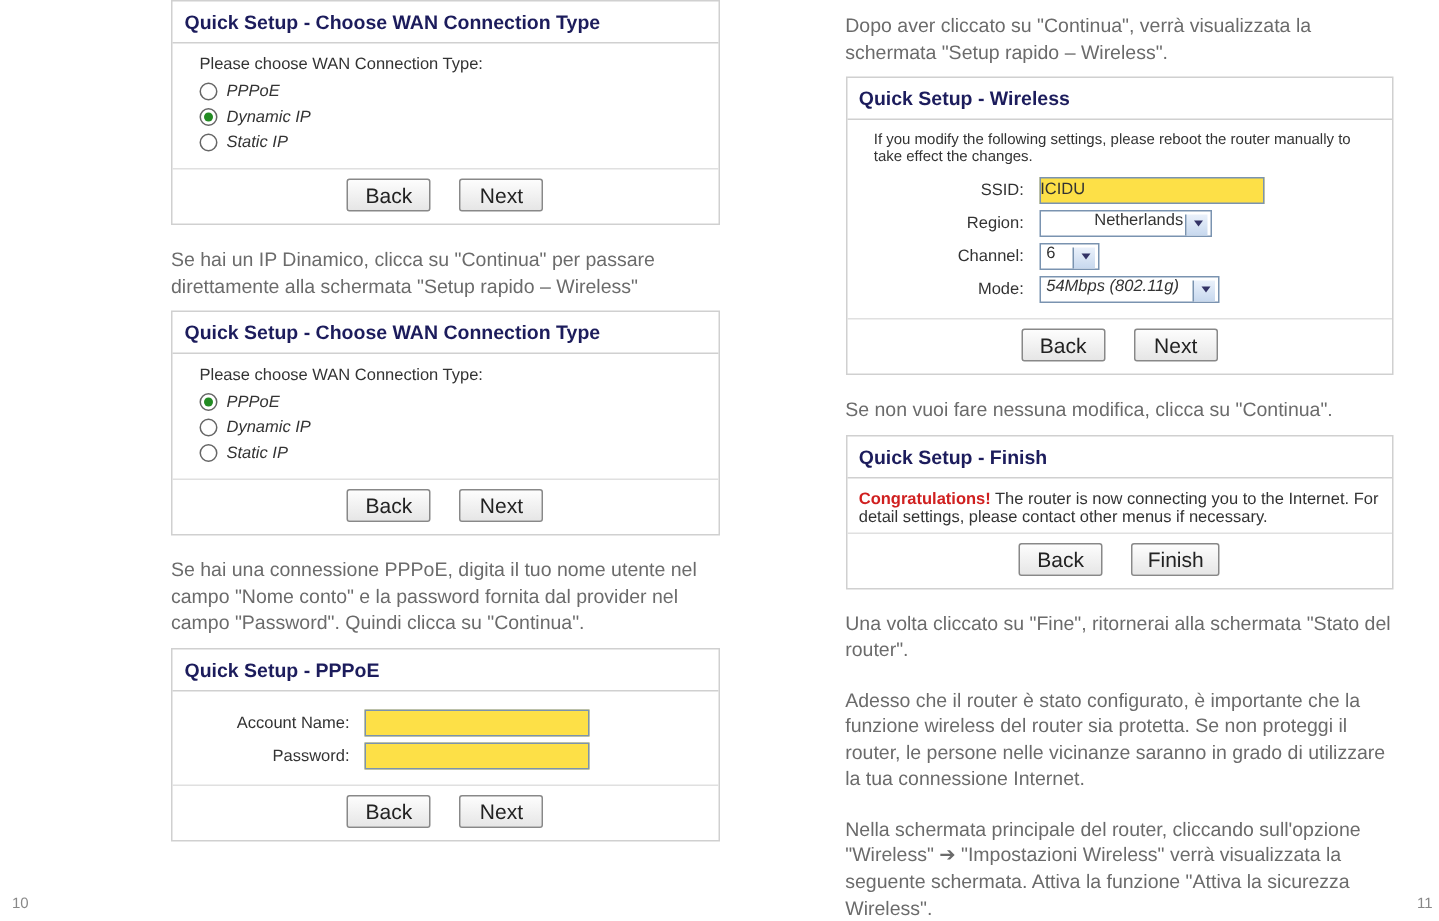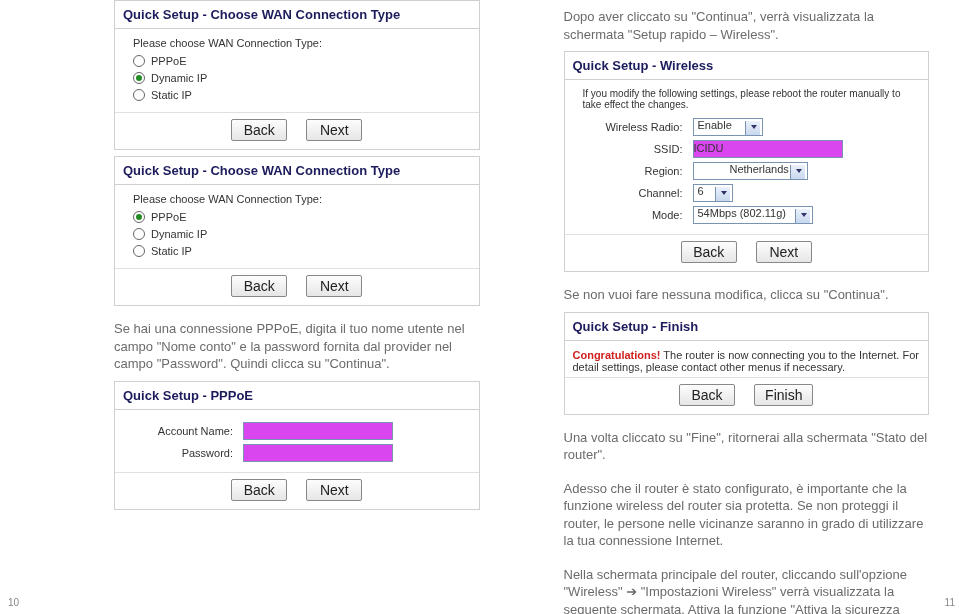--- a/index.html
+++ b/index.html
@@ -77,21 +77,21 @@
     background: #fff;
   }
   .radio.selected::after {
     content: "";
     width: 6px; height: 6px;
     background: #228b22;
     border-radius: 50%;
     display: block;
   }
   .radio-label { color: #333; font-size: 11px; }
-  .opt-row { display: flex; align-items: flex-end; margin: 5px 0; }
+  .opt-row { display: flex; align-items: flex-end; margin: 5px 0; font-style: italic; }
 
   .btn-row {
     text-align: center;
     padding: 6px 0 8px 0;
     border-top: 1px solid #e0e0e0;
   }
   .btn {
     display: inline-block;
     min-width: 56px;
     padding: 2px 10px;
@@ -99,21 +99,21 @@
     background: linear-gradient(#fdfdfd,#e6e6e6);
     border: 1px solid #888;
     border-radius: 2px;
     margin: 0 8px;
     text-align: center;
     color: #222;
   }
 
   .txt-input {
     border: 1px solid #7a93b0;
-    background: #d946ef;
+    background: #fde047;
     height: 18px;
     width: 150px;
     font-size: 11px;
     padding: 1px 0;
     color: #333;
   }
   .sel {
     border: 1px solid #7a93b0;
     background: #fff;
     height: 18px;
@@ -185,20 +185,21 @@
           <span class="radio"></span>
           <span class="radio-label">Static IP</span>
         </div>
       </div>
       <div class="btn-row">
         <span class="btn">Back</span>
         <span class="btn">Next</span>
       </div>
     </div>
 
+    <p class="prose">Se hai un IP Dinamico, clicca su "Continua" per passare direttamente alla schermata "Setup rapido – Wireless"</p>
 
     <div class="panel">
       <div class="panel-title">Quick Setup - Choose WAN Connection Type</div>
       <div class="panel-body">
         <div style="margin-bottom:6px;">Please choose WAN Connection Type:</div>
         <div class="opt-row">
           <span class="radio selected"></span>
           <span class="radio-label">PPPoE</span>
         </div>
         <div class="opt-row">
@@ -240,45 +241,39 @@
 
   <div class="col col-right">
 
     <p class="prose">Dopo aver cliccato su "Continua", verrà visualizzata la schermata "Setup rapido – Wireless".</p>
 
     <div class="panel">
       <div class="panel-title">Quick Setup - Wireless</div>
       <div class="panel-body">
         <div class="wireless-note">If you modify the following settings, please reboot the router manually to take effect the changes.</div>
 
-        <div class="field-row">
-          <div class="field-label">Wireless Radio:</div>
-          <div class="sel" style="min-width:70px;">
-            <span>Enable</span><span class="caret"></span>
-          </div>
-        </div>
         <div class="field-row">
           <div class="field-label">SSID:</div>
           <div class="txt-input">ICIDU</div>
         </div>
         <div class="field-row">
           <div class="field-label">Region:</div>
           <div class="sel" style="min-width:110px;padding-left:36px;">
             <span>Netherlands</span><span class="caret"></span>
           </div>
         </div>
         <div class="field-row">
           <div class="field-label">Channel:</div>
           <div class="sel" style="min-width:40px;">
             <span>6</span><span class="caret"></span>
           </div>
         </div>
         <div class="field-row">
           <div class="field-label">Mode:</div>
-          <div class="sel" style="min-width:120px;">
+          <div class="sel" style="min-width:120px;font-style:italic;">
             <span>54Mbps (802.11g)</span><span class="caret"></span>
           </div>
         </div>
       </div>
       <div class="btn-row">
         <span class="btn">Back</span>
         <span class="btn">Next</span>
       </div>
     </div>
 

